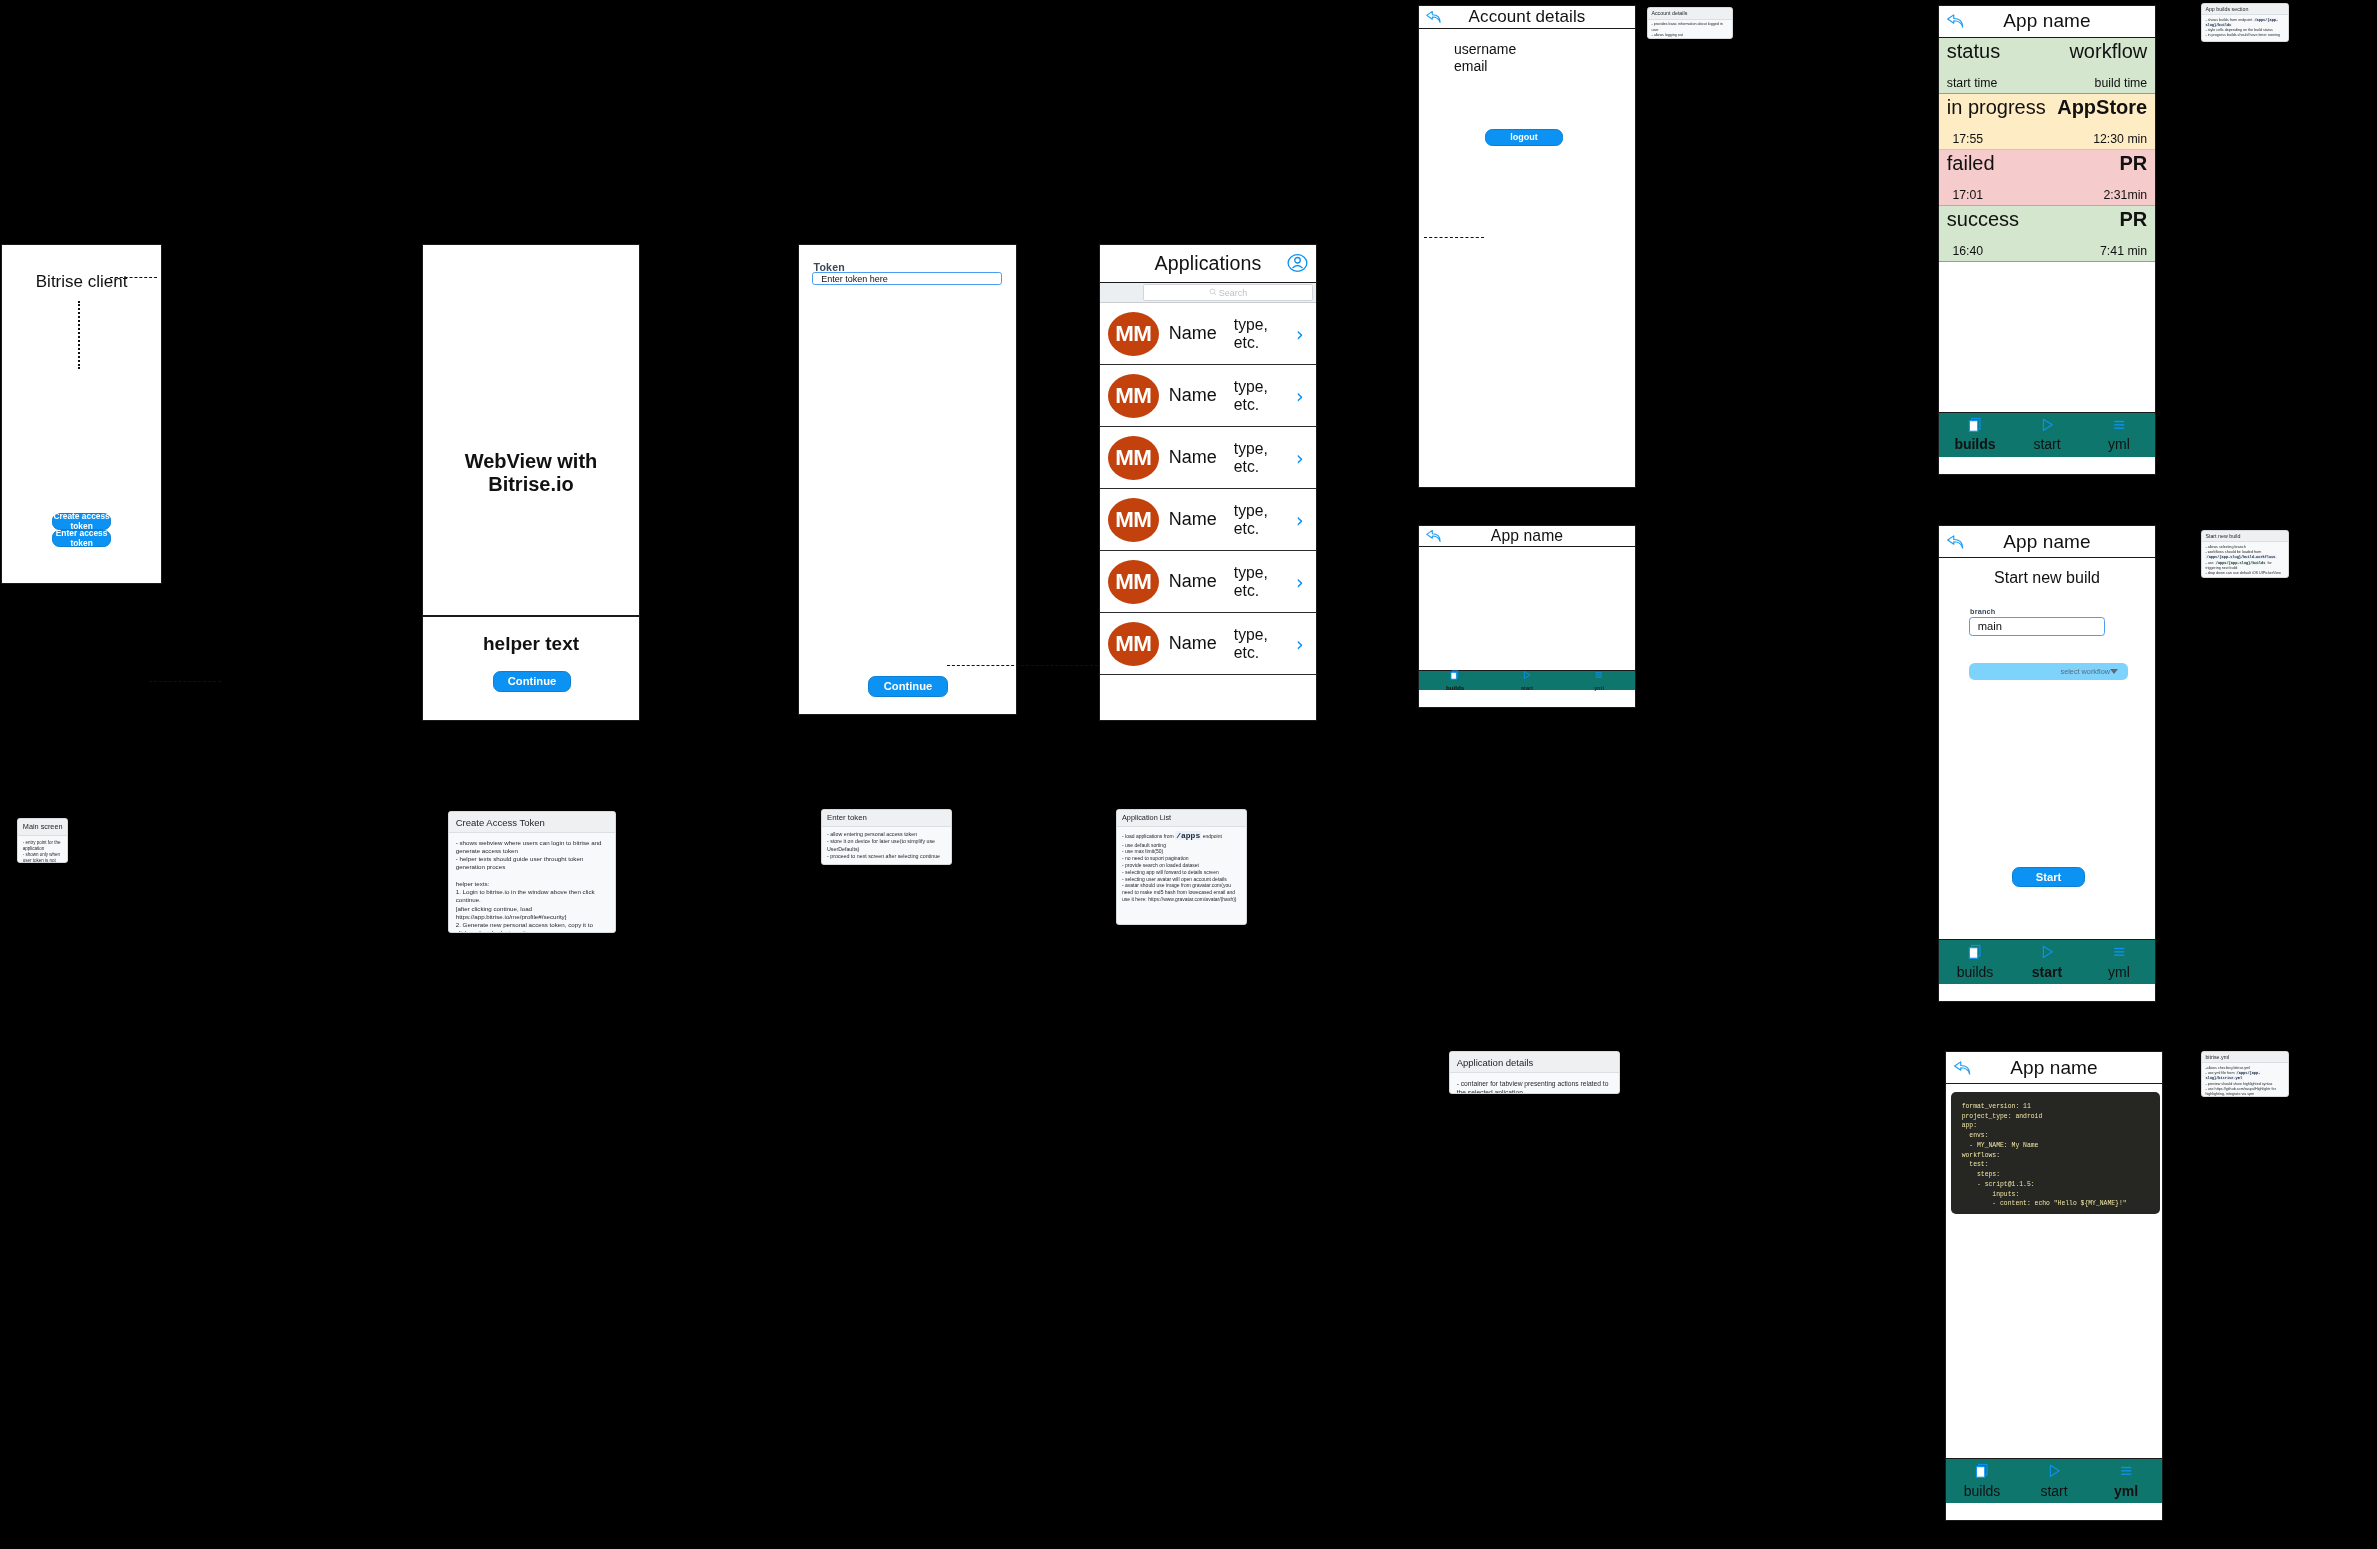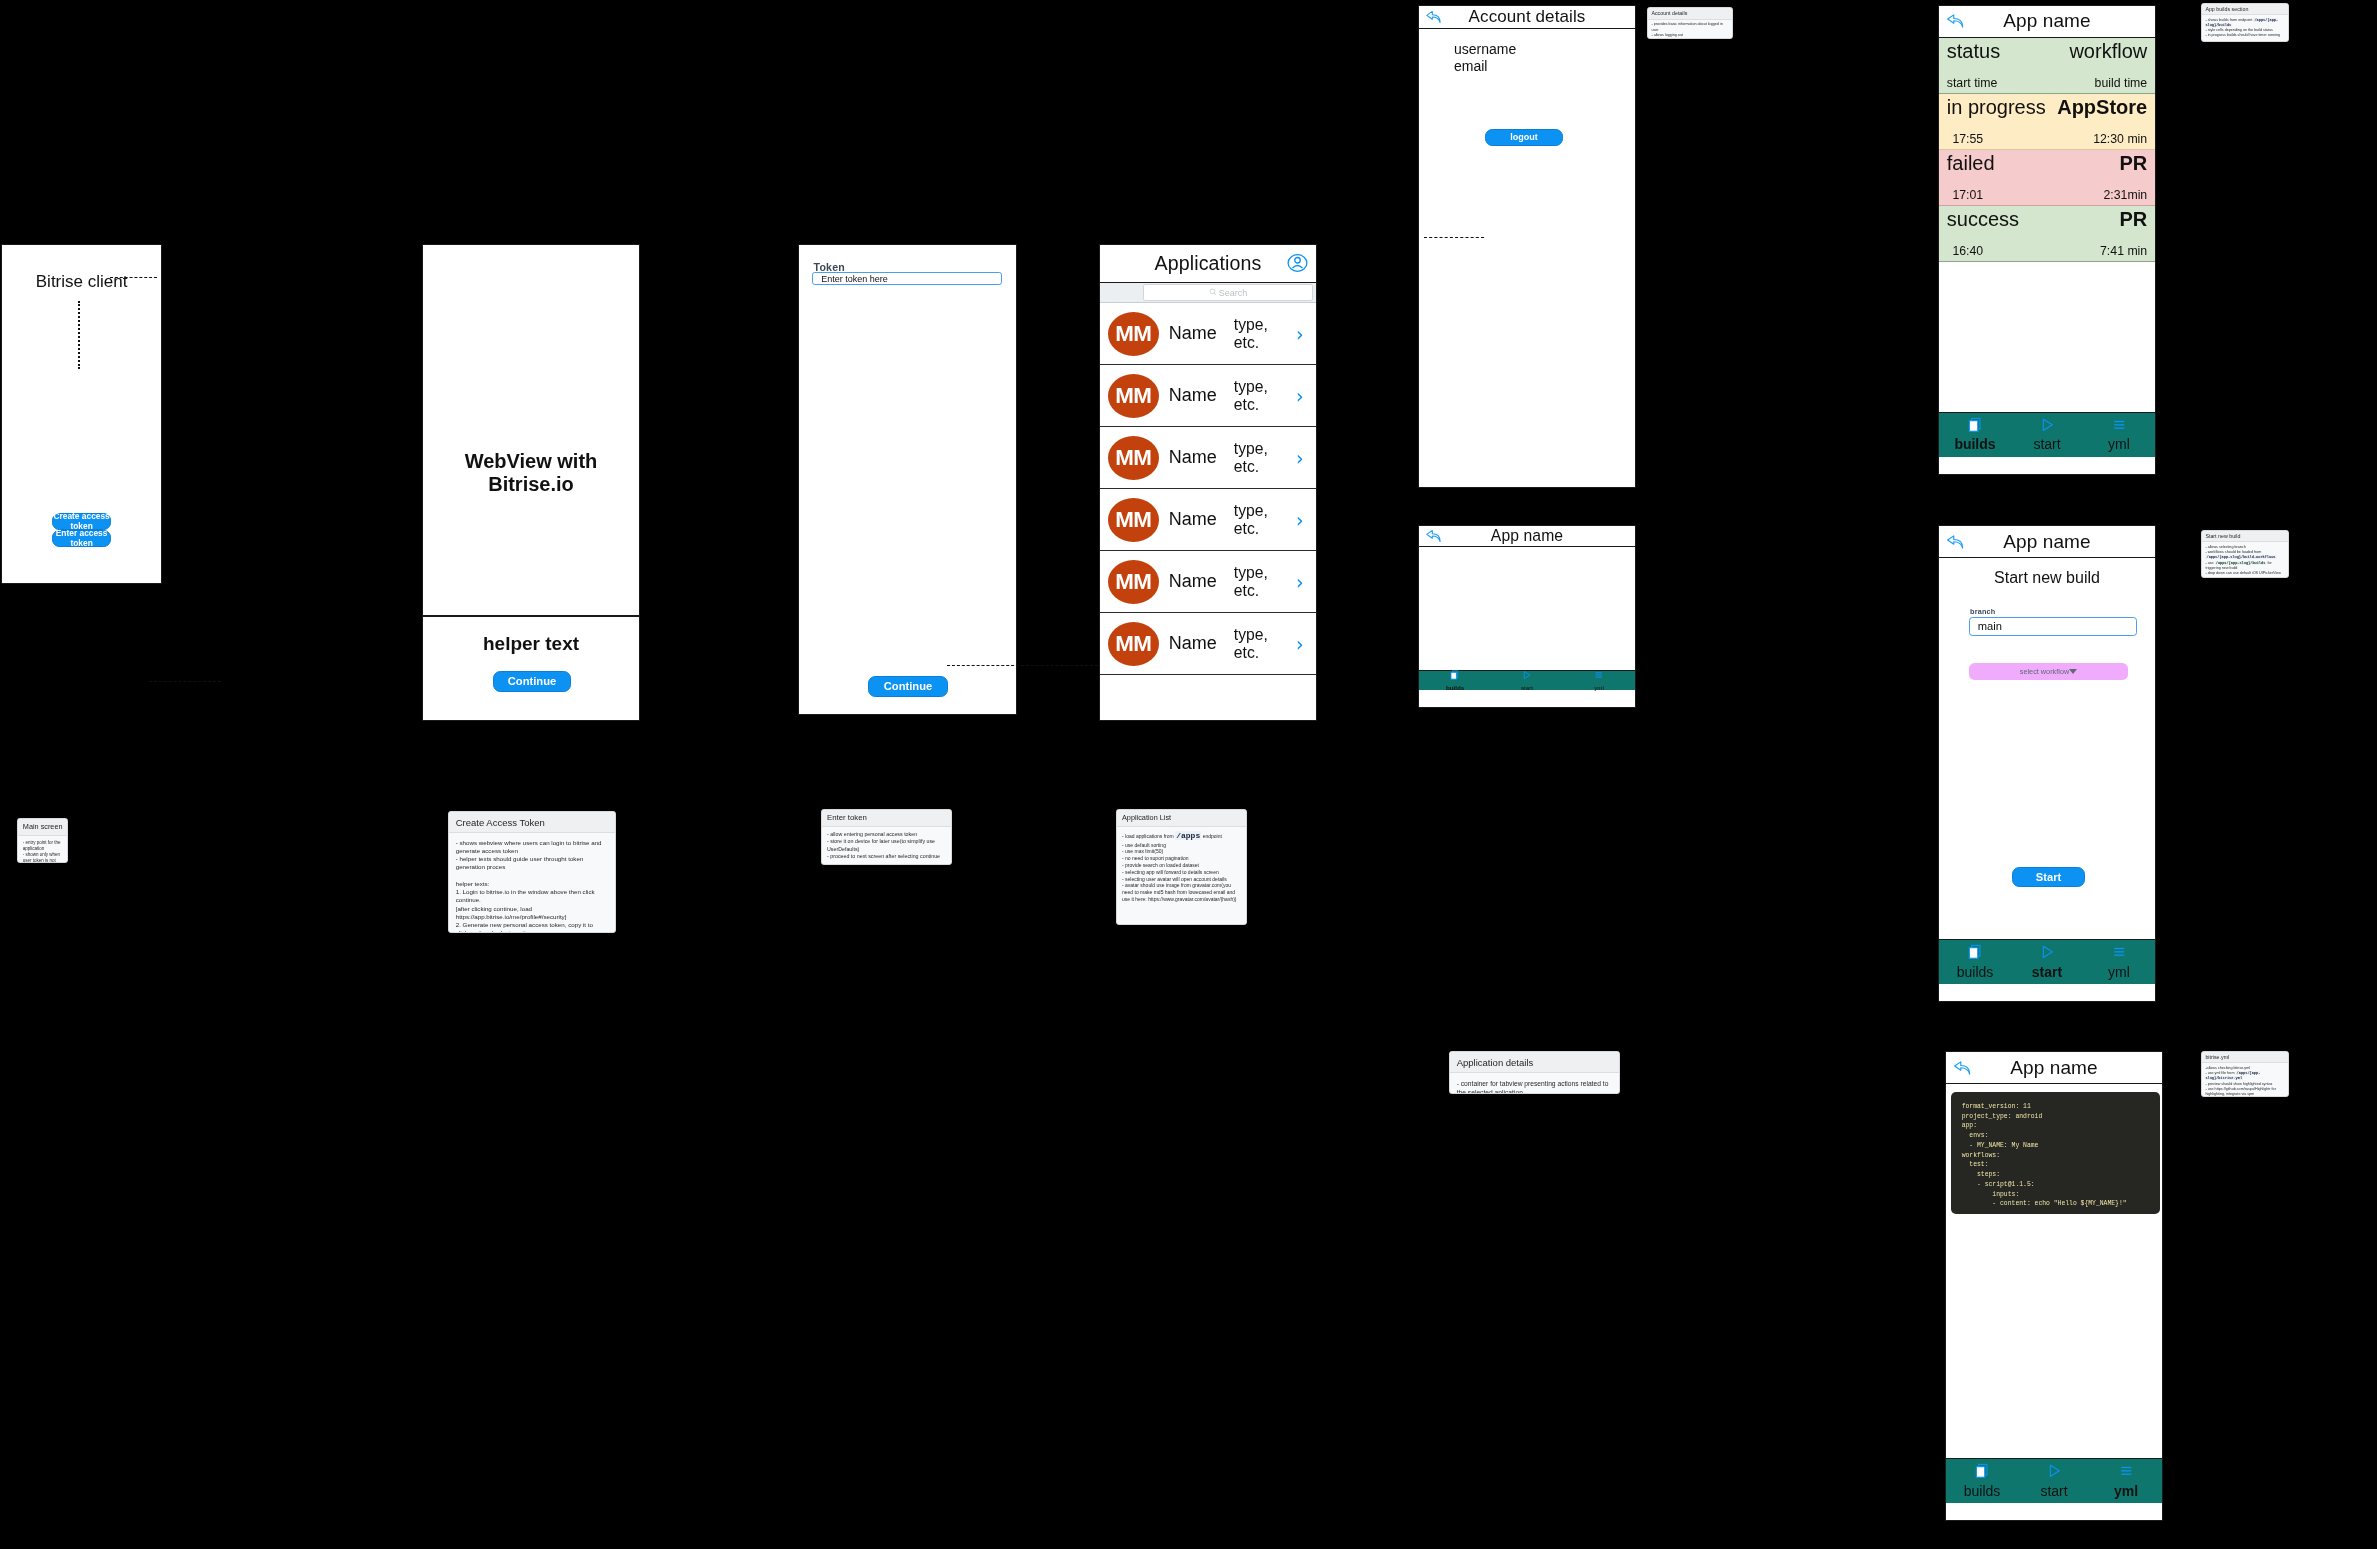--- a/index.html
+++ b/index.html
@@ -44,22 +44,22 @@
   }
 
   
   .field-label{font-size:10.6px;font-weight:bold;color:#3c4858;letter-spacing:0.2px;}
   .textinput{
     border:1.1px solid #4a9df0;border-radius:4.5px;background:#fff;
     display:flex;align-items:center;box-sizing:border-box;
     font-size:15px;color:#111;padding-left:7.8px;
   }
   .select{
-    background:#f0abfc;border-radius:5.6px;display:flex;align-items:center;
-    justify-content:center;box-sizing:border-box;padding:0 10px;
+    background:#7dd3fc;border-radius:5.6px;display:flex;align-items:center;
+    justify-content:flex-end;box-sizing:border-box;padding:0 10px;
     font-size:13.4px;color:#606a76;
   }
   .caret{width:0;height:0;border-left:7.3px solid transparent;border-right:7.3px solid transparent;border-top:8.4px solid #606a76;}
 
   
   .note{
     position:absolute;background:#f8f9fa;border:0.6px solid #d7dadd;
     border-radius:2.8px;box-sizing:border-box;
     box-shadow:0 0.6px 1.1px rgba(0,0,0,.25);overflow:hidden;
   }
@@ -433,21 +433,21 @@
     <div class="navbar" style="height:32px;border-bottom:1.1px solid #1a1a1a;">
       <div class="title" style="font-size:19px;">App name</div>
       <div class="back-icon" style="left:6.7px;width:20px;height:17px;">
         <svg width="20" height="17" viewBox="0 0 36 30">
             <path d="M14 4 L3 11.5 L14 19 L14 14.5 Q27 14.5 30 26 Q30 10.5 14 10.5 Z" fill="none" stroke="#1a9df5" stroke-width="2.1" stroke-linejoin="round"></path>
           </svg>
       </div>
     </div>
     <div class="plain" style="left:0;right:0;top:43px;text-align:center;font-size:16px;">Start new build</div>
     <div class="field-label" style="position:absolute;left:31px;top:81px;font-size:7.3px;">branch</div>
-    <div class="textinput" style="position:absolute;left:30px;top:91px;width:168px;height:18.5px;font-size:11.2px;border-radius:3.4px;">main</div>
+    <div class="textinput" style="position:absolute;left:30px;top:91px;width:136px;height:18.5px;font-size:11.2px;border-radius:3.4px;">main</div>
     <div class="select" style="position:absolute;left:30px;top:137px;width:159px;height:17.3px;">
       <span style="font-size:7.3px;">select workflow</span>
       <span class="caret" style="border-left-width:4.5px;border-right-width:4.5px;border-top-width:5px;"></span>
     </div>
     <div class="btn" style="position:absolute;left:73px;top:341px;width:73px;height:20px;font-size:11.2px;">Start</div>
     <div class="bottombar">
       <div class="tabitem">
         <span>
           <svg width="14.5" height="15.7" viewBox="0 0 26 28">
               <rect x="6.5" y="2.5" width="15" height="19" fill="none" stroke="#0c92f2" stroke-width="2"></rect>

